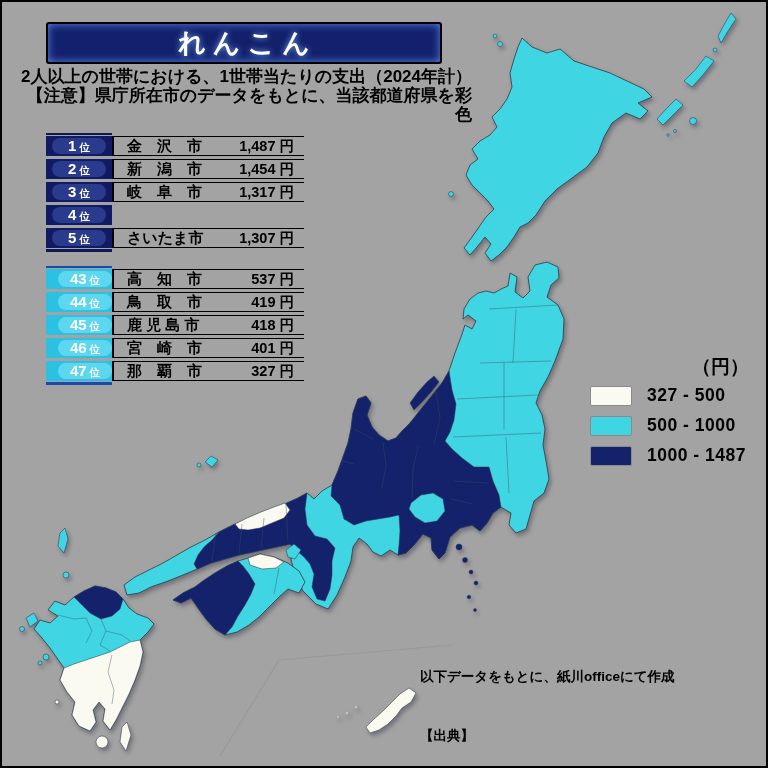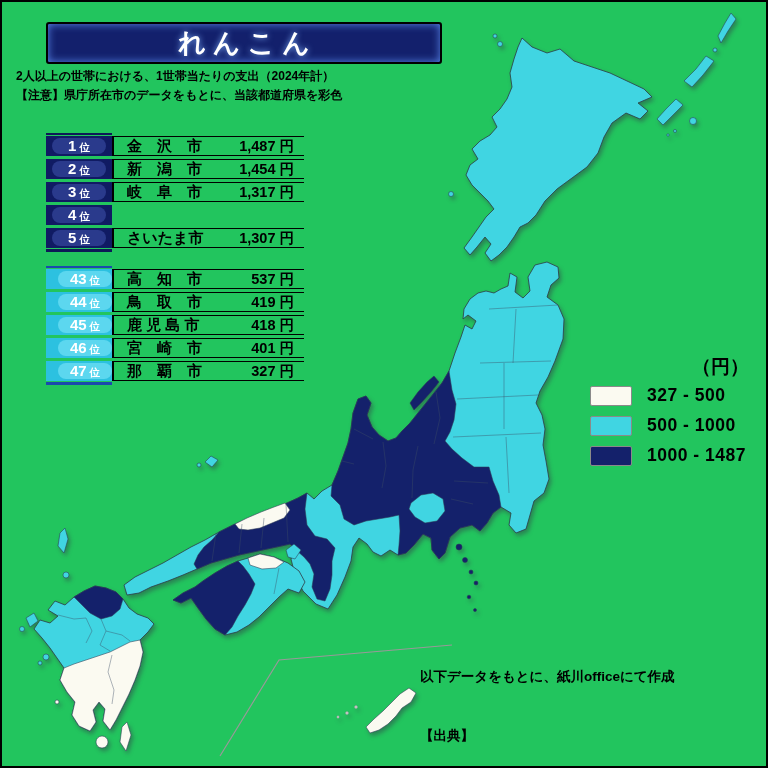--- a/index.html
+++ b/index.html
@@ -1,16 +1,16 @@
 <!DOCTYPE html>
 <html style="--map_cyan: #40D5E2; --map_navy: #14216B; --map_ivory: #FBFAF1; --title_bg: #13206C; --rank_navy: #101B63; --pill_navy: #2A3A8C; --rank_cyan: #2CC1E0; --pill_cyan: #5CD7EF; --rail_navy: #0D1A56; --rail_blue: #1B49AE; --islet_gray: #C9C9C9; --fold_line: #999999;"><head>
 <meta charset="utf-8">
 <style>
   html,body{margin:0;padding:0;background:#fff;}
-  .page{position:relative;width:768px;height:768px;background:#22c55e;overflow:hidden;
+  .page{position:relative;width:768px;height:768px;background:#a3a3a3;overflow:hidden;
         border:2px solid #000;box-sizing:border-box;
         font-family:"Liberation Sans","DejaVu Sans",sans-serif;font-weight:bold;color:#000;}
   
   .map-svg{position:absolute;left:0;top:0;width:768px;height:768px;z-index:1;}
   .shadowed{filter:drop-shadow(2px 3px 2px rgba(50,50,70,.45));}
   .fc{fill:var(--map_cyan);}
   .fn{fill:var(--map_navy);}
   .fi{fill:var(--map_ivory);}
   .ol{stroke:#2e3b46;stroke-width:.8;stroke-linejoin:round;}
   .ol2{stroke:#2c3a55;stroke-width:.55;stroke-linejoin:round;}
@@ -18,21 +18,21 @@
   .fold{fill:none;stroke:var(--fold_line);stroke-width:1.2;}
   .islet{fill:var(--islet_gray);stroke:#9a9a9a;stroke-width:.4;}
   
   .title-box{position:absolute;left:44px;top:20px;width:396px;height:42px;z-index:2;
     background:var(--title_bg);border:2px solid #000;border-radius:3px;box-sizing:border-box;
     box-shadow:inset 0 0 9px rgba(100,150,255,.85);
     display:flex;align-items:center;justify-content:center;}
   .title-box span{color:#fff;font-size:27px;letter-spacing:7px;text-indent:7px;
     text-shadow:0 0 6px rgba(130,180,255,.95);}
   .subtitle{position:absolute;left:14px;top:65px;width:456px;z-index:2;
-    text-align:left;font-size:12px;line-height:19px;}
+    text-align:right;font-size:17px;line-height:19px;}
   
   .t-table{position:absolute;left:44px;width:258px;z-index:2;}
   .t-top{top:134px;}
   .t-bottom{top:267px;}
   .t-table::before,.t-table::after{content:"";position:absolute;left:0;width:66px;height:2.5px;}
   .t-table::before{top:-3.5px;}
   .t-table::after{bottom:-0.5px;}
   .t-top::before,.t-top::after{background:var(--rail_navy);}
   .t-bottom::before,.t-bottom::after{background:var(--rail_blue);}
   .t-row{display:flex;height:20px;margin-bottom:3px;}

